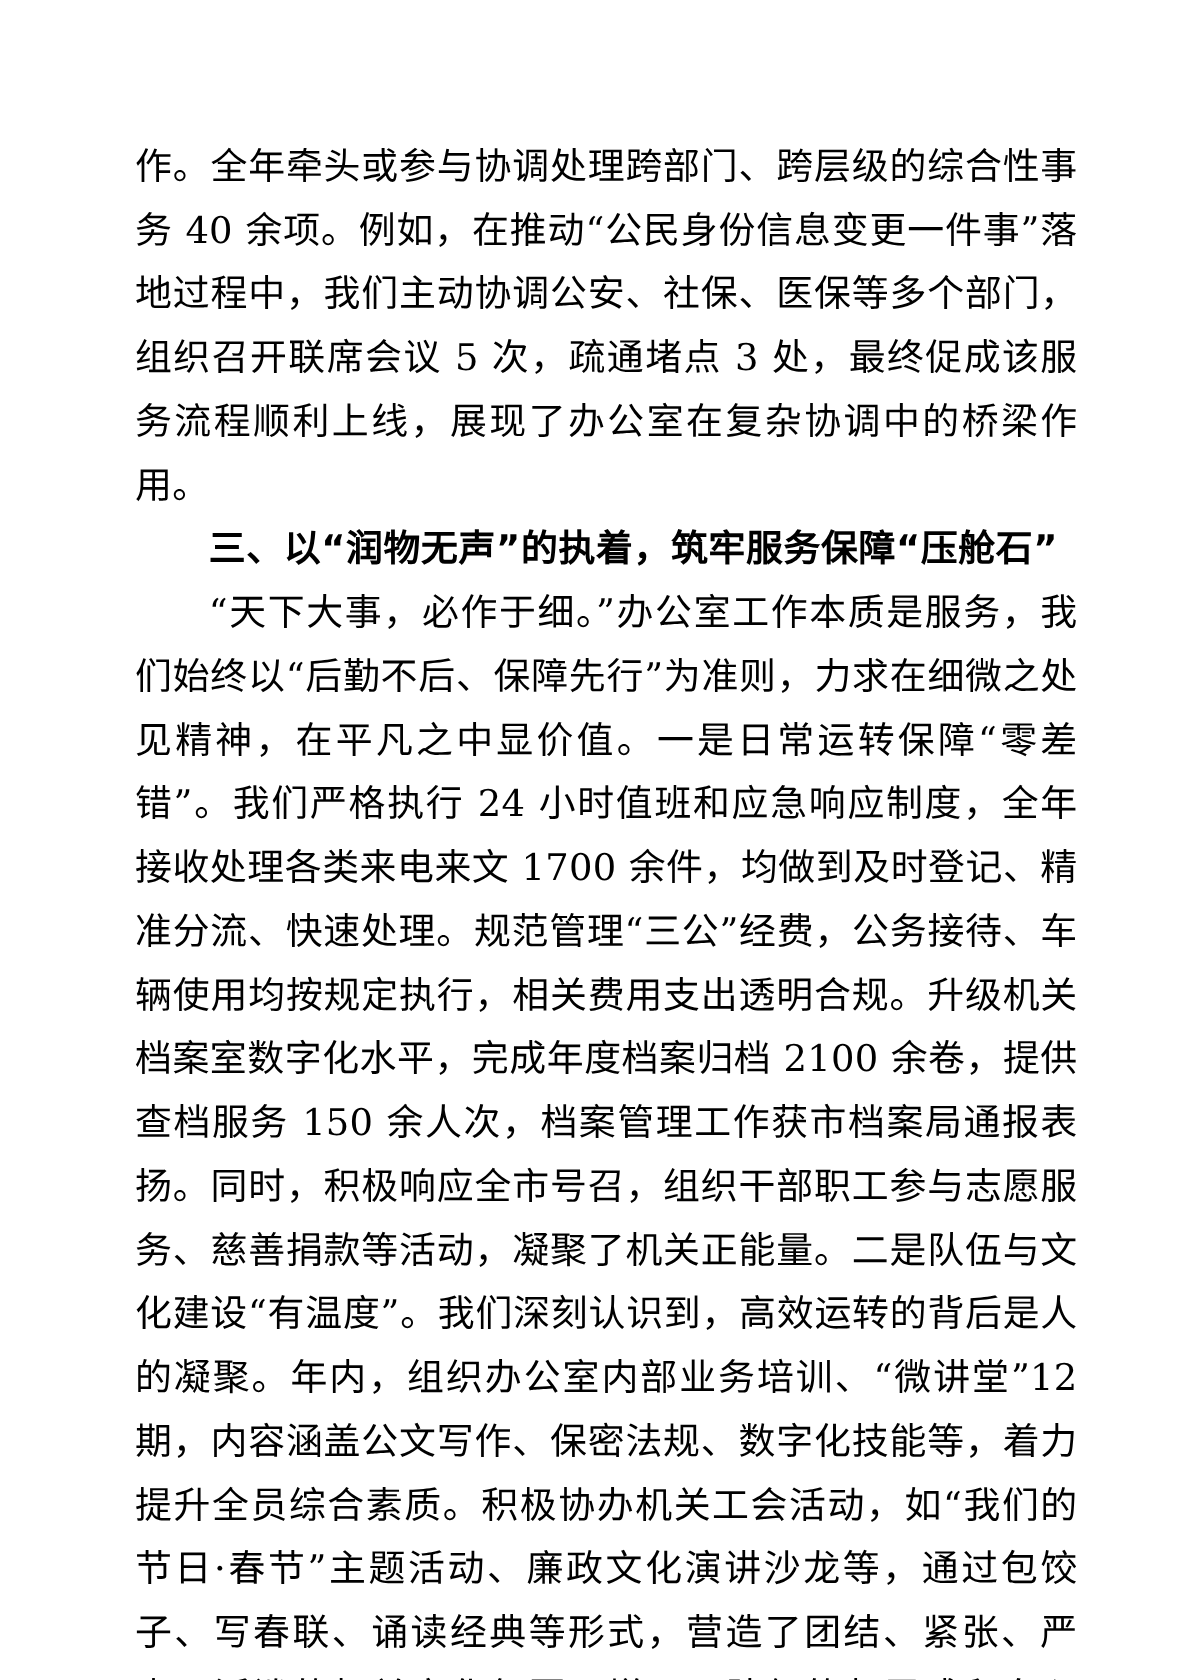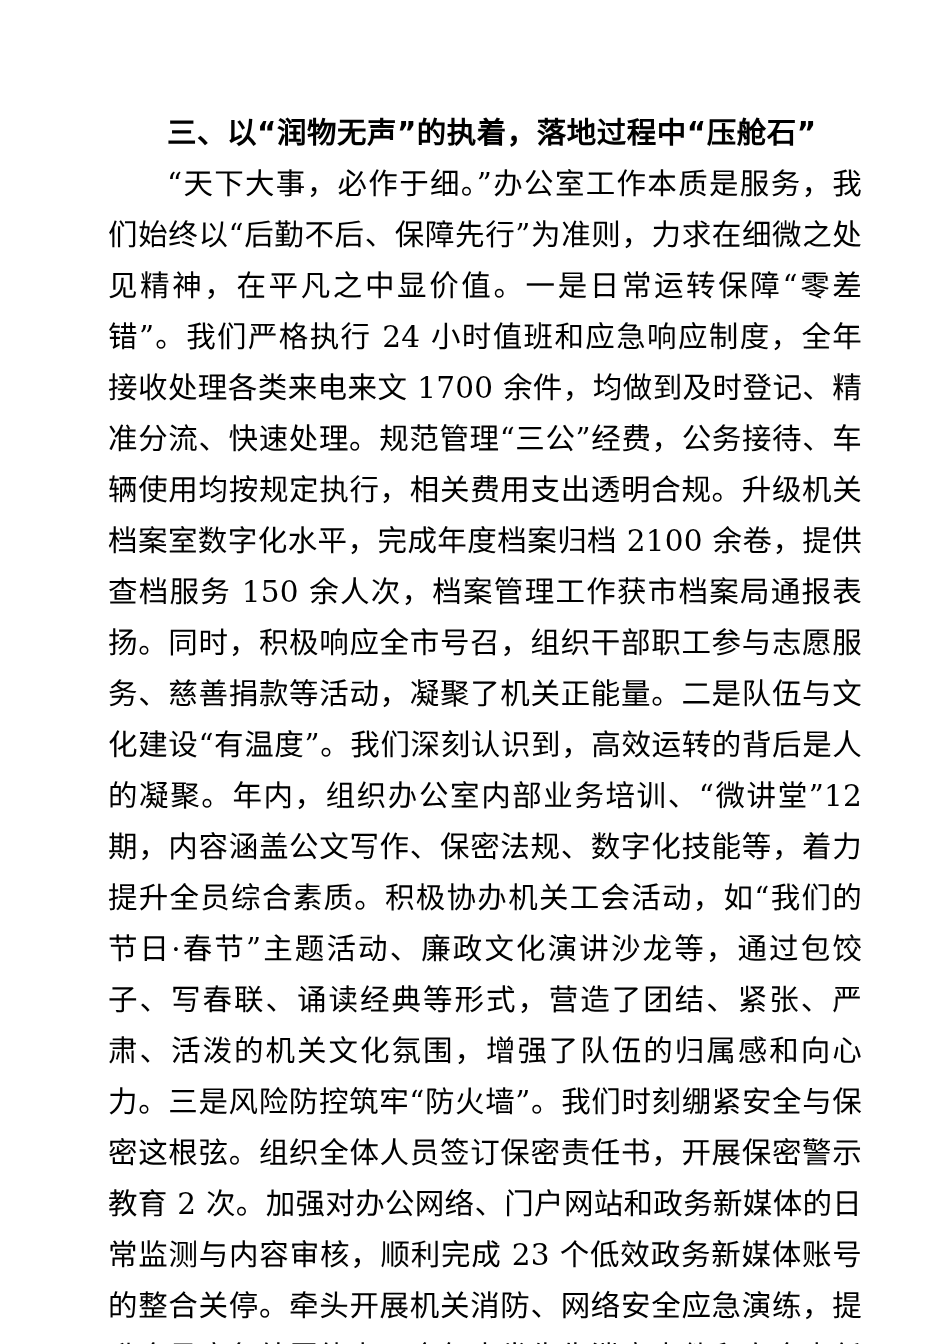--- a/index.html
+++ b/index.html
@@ -45,16 +45,17 @@
     text-indent: 2em;
     font-family: "DejaVu Sans", "Liberation Sans", sans-serif;
     letter-spacing: 0.5px;
   }
 </style>
 </head>
 <body>
 
 <div class="page">
   <div class="doc-body">
-    <p class="heading">三、以“润物无声”的执着，落地过程中“压舱石”</p>
+    <p class="para para-cont">作。全年牵头或参与协调处理跨部门、跨层级的综合性事务 40 余项。例如，在推动“公民身份信息变更一件事”落地过程中，我们主动协调公安、社保、医保等多个部门，组织召开联席会议 5 次，疏通堵点 3 处，最终促成该服务流程顺利上线，展现了办公室在复杂协调中的桥梁作用。</p>
+    <p class="heading">三、以“润物无声”的执着，筑牢服务保障“压舱石”</p>
     <p class="para">“天下大事，必作于细。”办公室工作本质是服务，我们始终以“后勤不后、保障先行”为准则，力求在细微之处见精神，在平凡之中显价值。一是日常运转保障“零差错”。我们严格执行 24 小时值班和应急响应制度，全年接收处理各类来电来文 1700 余件，均做到及时登记、精准分流、快速处理。规范管理“三公”经费，公务接待、车辆使用均按规定执行，相关费用支出透明合规。升级机关档案室数字化水平，完成年度档案归档 2100 余卷，提供查档服务 150 余人次，档案管理工作获市档案局通报表扬。同时，积极响应全市号召，组织干部职工参与志愿服务、慈善捐款等活动，凝聚了机关正能量。二是队伍与文化建设“有温度”。我们深刻认识到，高效运转的背后是人的凝聚。年内，组织办公室内部业务培训、“微讲堂”12 期，内容涵盖公文写作、保密法规、数字化技能等，着力提升全员综合素质。积极协办机关工会活动，如“我们的节日·春节”主题活动、廉政文化演讲沙龙等，通过包饺子、写春联、诵读经典等形式，营造了团结、紧张、严肃、活泼的机关文化氛围，增强了队伍的归属感和向心力。三是风险防控筑牢“防火墙”。我们时刻绷紧安全与保密这根弦。组织全体人员签订保密责任书，开展保密警示教育 2 次。加强对办公网络、门户网站和政务新媒体的日常监测与内容审核，顺利完成 23 个低效政务新媒体账号的整合关停。牵头开展机关消防、网络安全应急演练，提升全员应急处置能力，全年未发生失泄密事件和安全责任事故，为机关平稳运行提供了坚实的安全保障。</p>
   </div>
 </div>
 
 </body></html>

